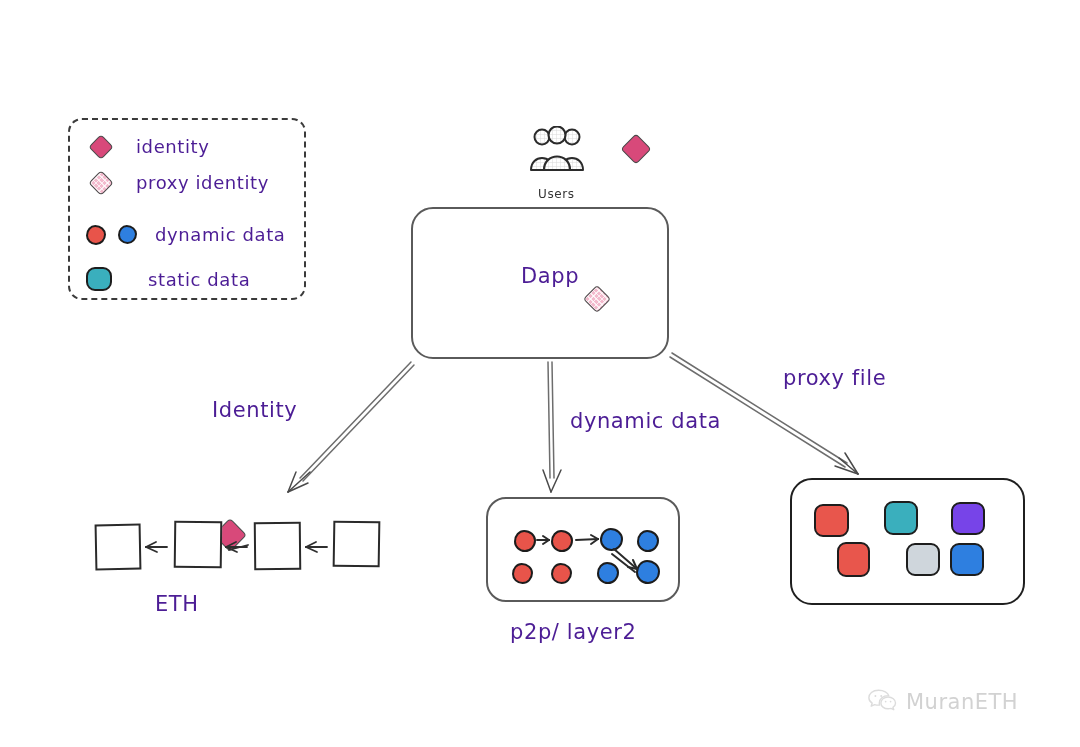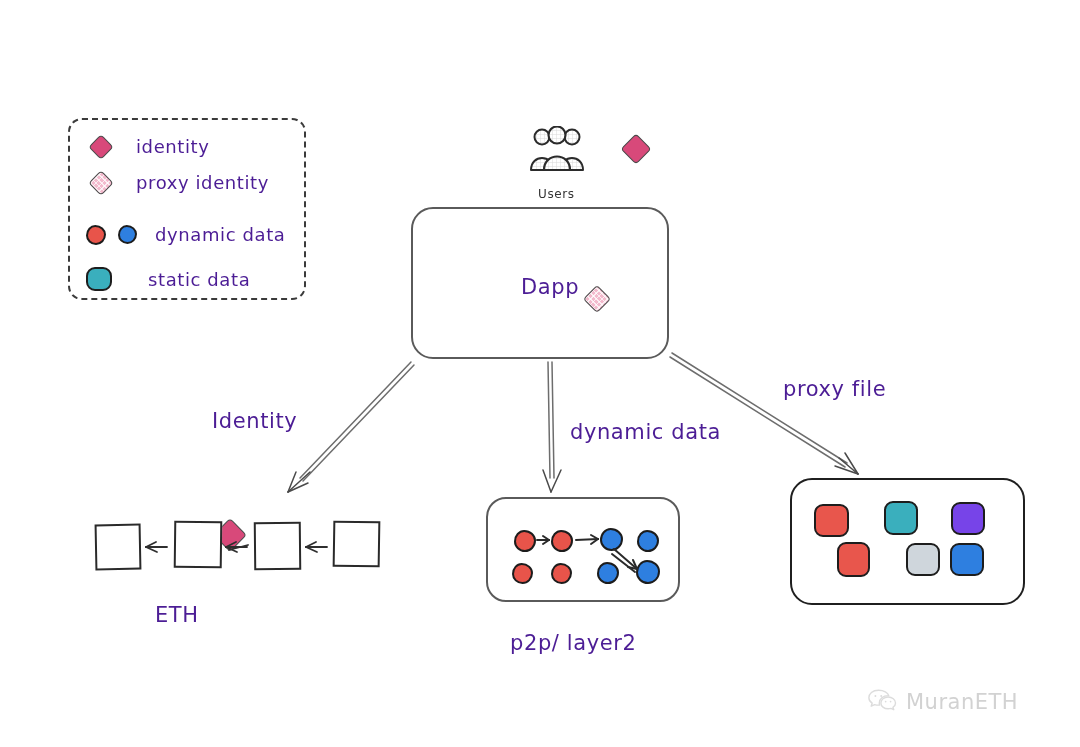--- a/index.html
+++ b/index.html
@@ -21,21 +21,21 @@
   .abs { position: absolute; }
 
   
   .hand {
     font-family: "DejaVu Sans", sans-serif;
     color: #4c1d95;
     white-space: nowrap;
     letter-spacing: 0.6px;
   }
   .hand-md { font-size: 18px; }
-  .hand-lg { font-size: 21px; margin-top: 11px; }
+  .hand-lg { font-size: 21px; }
 
   
   #legend-box {
     left: 68px; top: 118px;
     width: 238px; height: 182px;
     border: 2px dashed #3b3b3b;
     border-radius: 14px;
     box-sizing: border-box;
   }
   .legend-row { position: absolute; display: flex; align-items: center; }

